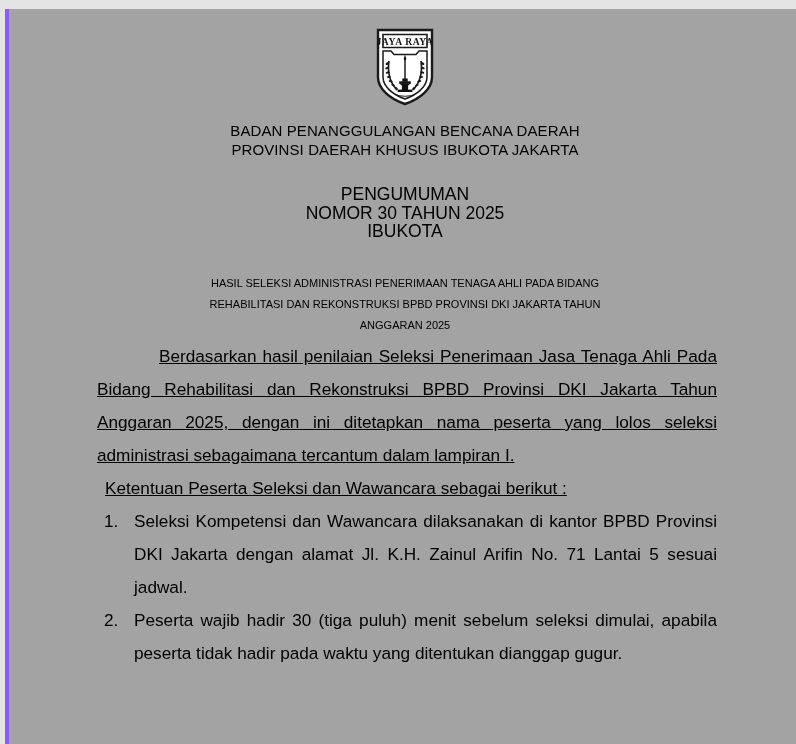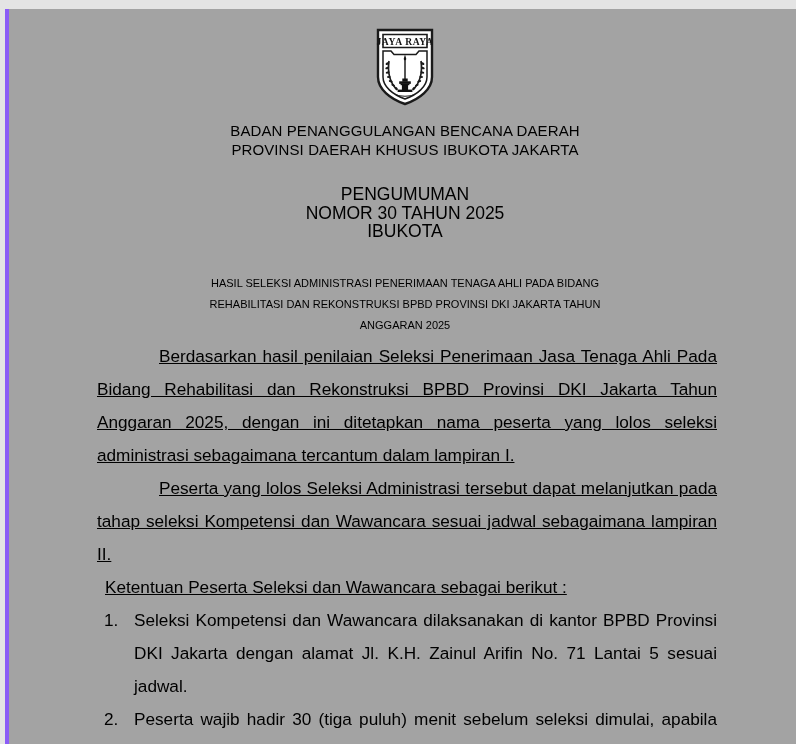--- a/index.html
+++ b/index.html
@@ -189,21 +189,20 @@
     </div>
 
     <div class="center-block subject-block">HASIL SELEKSI ADMINISTRASI PENERIMAAN TENAGA AHLI PADA BIDANG
 REHABILITASI DAN REKONSTRUKSI BPBD PROVINSI DKI JAKARTA TAHUN
 ANGGARAN 2025</div>
 
     <div class="body-area">
 
       <p class="para">Berdasarkan hasil penilaian Seleksi Penerimaan Jasa Tenaga Ahli Pada Bidang Rehabilitasi dan Rekonstruksi BPBD Provinsi DKI Jakarta Tahun Anggaran 2025, dengan ini ditetapkan nama peserta yang lolos seleksi administrasi sebagaimana tercantum dalam lampiran I.</p>
 
-      <p class="para">Peserta yang lolos Seleksi Administrasi tersebut dapat melanjutkan pada tahap seleksi Kompetensi dan Wawancara sesuai jadwal sebagaimana lampiran II.</p>
 
       <p class="para no-indent last-left">Ketentuan Peserta Seleksi dan Wawancara sebagai berikut :</p>
 
       <ol class="rules">
         <li>
           <span class="marker">1.</span><span>Seleksi Kompetensi dan Wawancara dilaksanakan di kantor BPBD Provinsi DKI Jakarta dengan alamat Jl. K.H. Zainul Arifin No. 71 Lantai 5 sesuai jadwal.</span>
         </li>
         <li>
           <span class="marker">2.</span><span>Peserta wajib hadir 30 (tiga puluh) menit sebelum seleksi dimulai, apabila peserta tidak hadir pada waktu yang ditentukan dianggap gugur.</span>
         </li>

